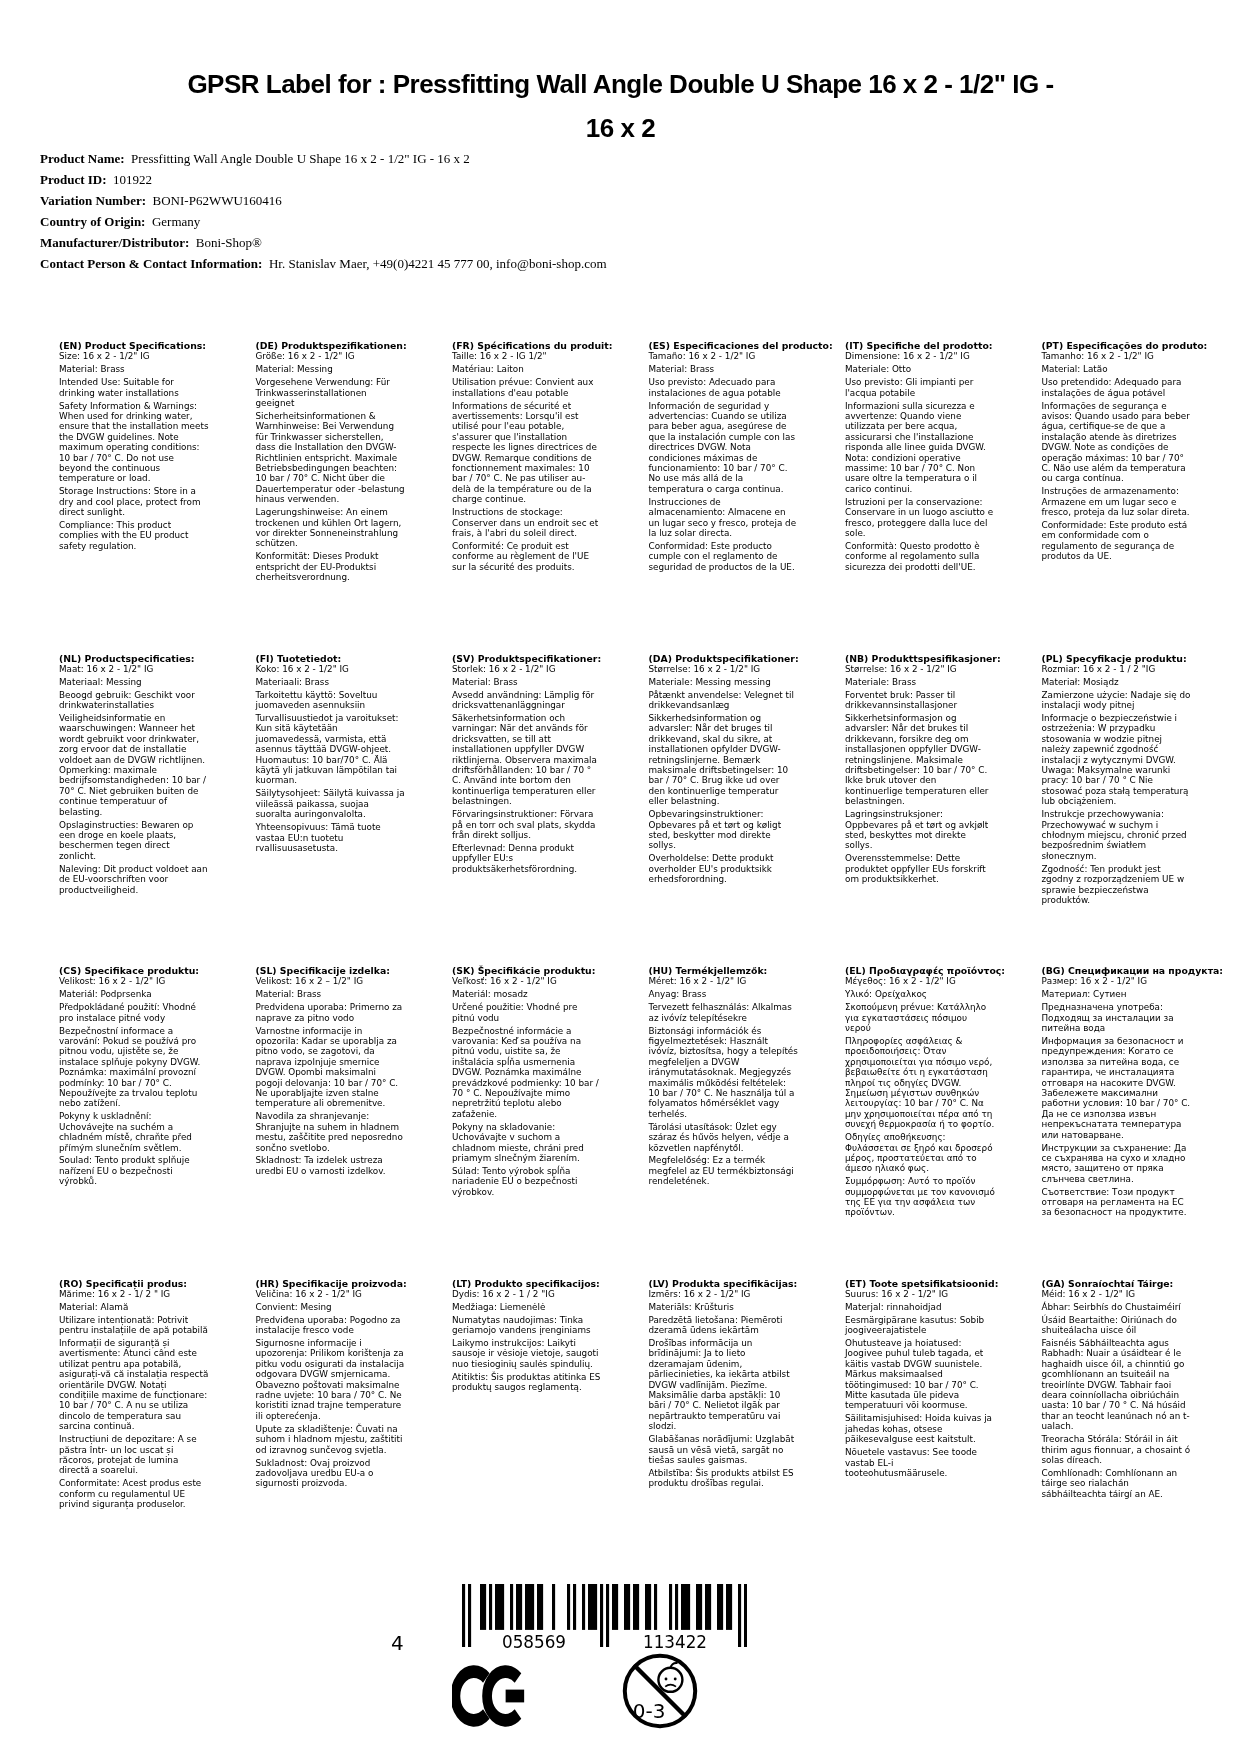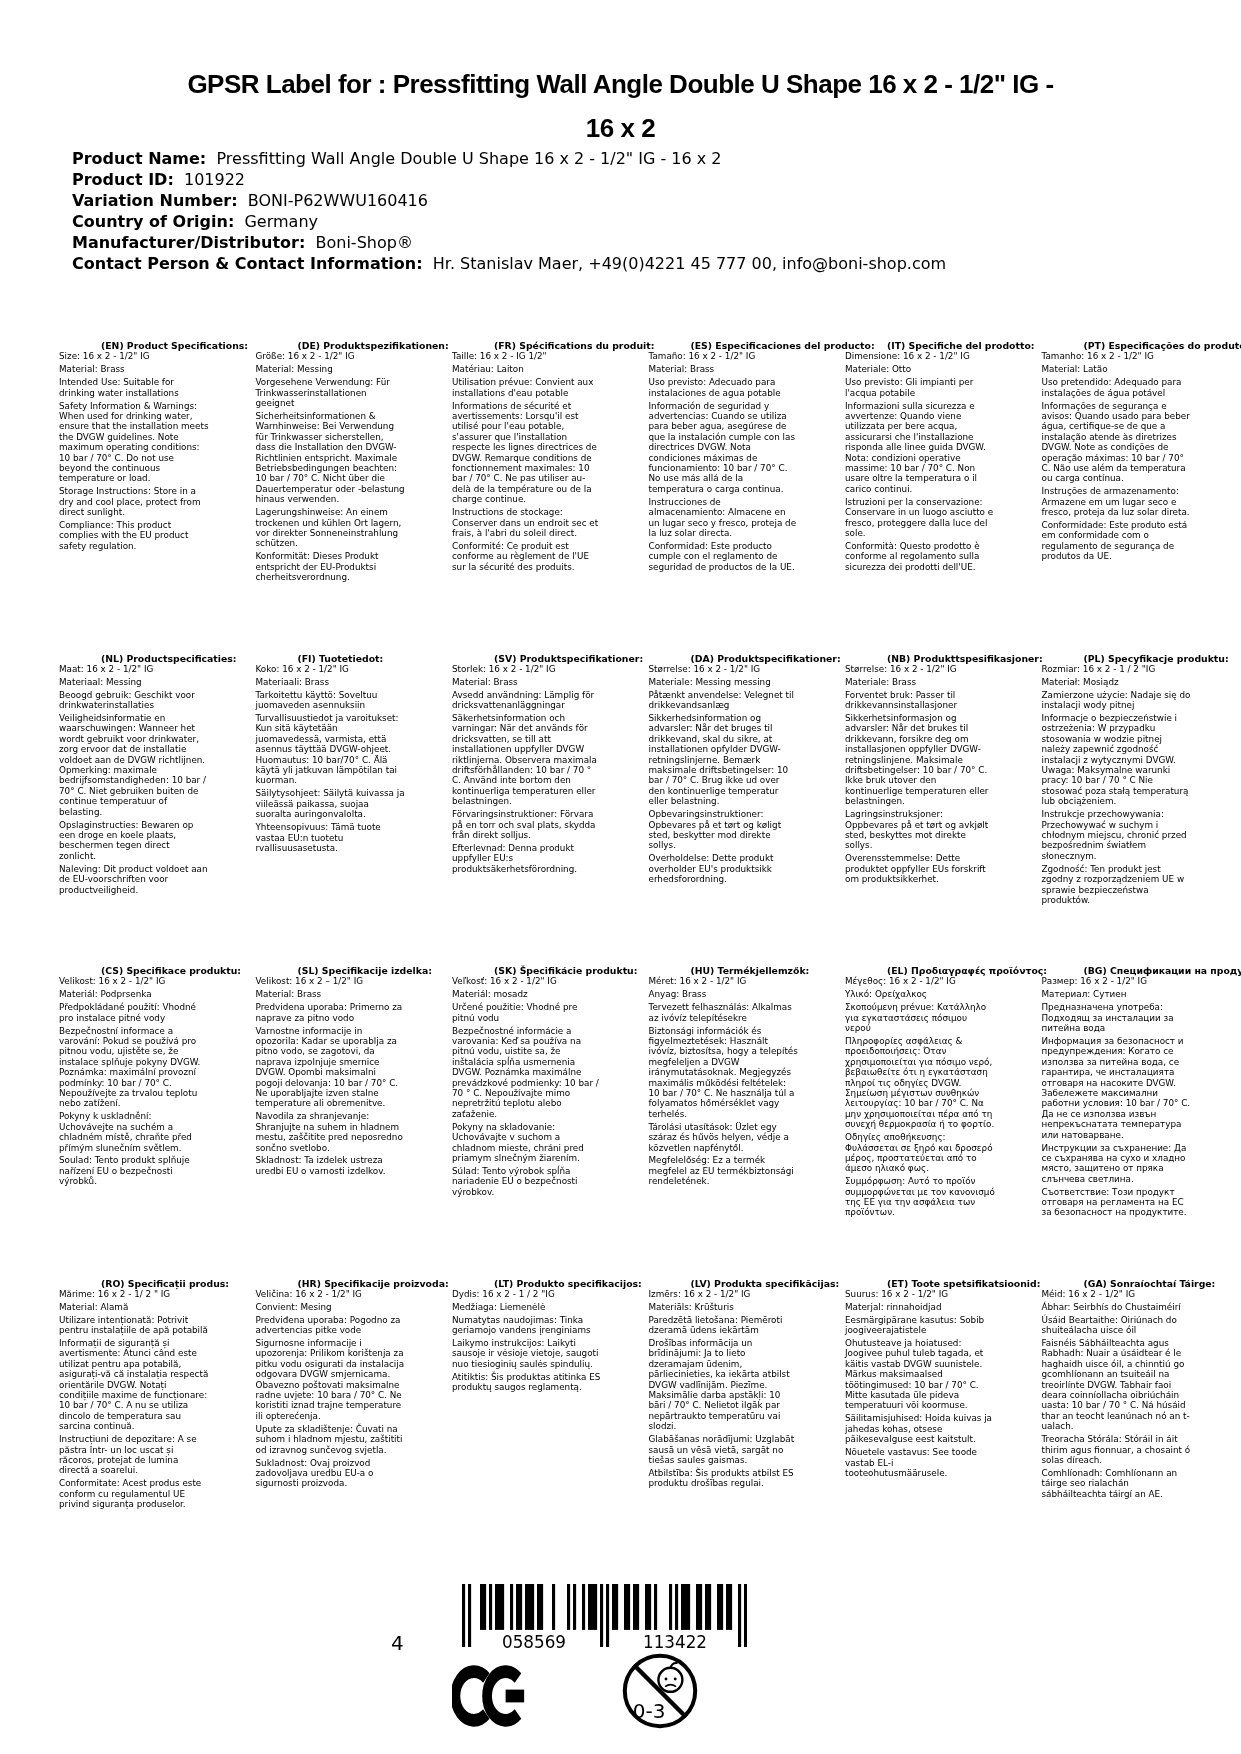--- a/index.html
+++ b/index.html
@@ -7,29 +7,29 @@
   .page{
     position:relative;width:1241px;height:1754px;background:#fff;color:#000;
     font-family:"DejaVu Sans",sans-serif;overflow:hidden;border-radius:18px;
   }
   .title{
     position:absolute;top:62px;left:0;right:0;text-align:center;
     font-family:"Liberation Sans",sans-serif;font-weight:bold;
     font-size:26px;line-height:44px;letter-spacing:-0.5px;
   }
   .title-inner{display:inline-block;max-width:880px;}
-  .product-info{position:absolute;top:148px;left:72px;font-size:16px;line-height:21px;}
+  .product-info{position:absolute;top:148px;left:40px;font-size:13px;line-height:21px;font-family:Liberation Serif, serif;}
   .info-label{font-weight:bold;}
   .info-value{font-weight:normal;}
   .specs-grid{
     position:absolute;top:341px;left:59px;
     display:grid;grid-template-columns:repeat(6,150px);column-gap:46.5px;grid-auto-rows:312.5px;
   }
   .spec-block{width:150px;}
-  .spec-heading{font-size:9.3px;font-weight:bold;line-height:10.4px;white-space:nowrap;margin-left:42px;}
+  .spec-heading{font-size:9.3px;font-weight:bold;line-height:10.4px;white-space:nowrap;}
   .spec-p{font-size:8.8px;line-height:10.4px;margin:0 0 2.5px 0;}
   .barcode-digit4{position:absolute;left:391px;top:1631px;font-size:20px;}
   .barcode-svg{position:absolute;left:462px;top:1584px;}
   .barcode-svg rect{fill:#000;}
   .bc-num{font-family:"DejaVu Sans",sans-serif;font-size:5.6px;fill:#000;text-anchor:middle;}
   .ce-svg{position:absolute;left:452px;top:1664px;}
   .age-svg{position:absolute;left:620px;top:1650px;}
   .age-text{font-family:"DejaVu Sans",sans-serif;font-size:25px;fill:#000;}
 </style>
 </head>
@@ -219,21 +219,21 @@
         <p class="spec-p">Material: Alamă</p>
         <p class="spec-p">Utilizare intenționată: Potrivit pentru instalațiile de apă potabilă</p>
         <p class="spec-p">Informații de siguranță și avertismente: Atunci când este utilizat pentru apa potabilă, asigurați-vă că instalația respectă orientările DVGW. Notați condițiile maxime de funcționare: 10 bar / 70° C. A nu se utiliza dincolo de temperatura sau sarcina continuă.</p>
         <p class="spec-p">Instrucțiuni de depozitare: A se păstra într- un loc uscat și răcoros, protejat de lumina directă a soarelui.</p>
         <p class="spec-p">Conformitate: Acest produs este conform cu regulamentul UE privind siguranța produselor.</p>
       </div>
       <div class="spec-block">
         <div class="spec-heading">(HR) Specifikacije proizvoda:</div>
         <p class="spec-p">Veličina: 16 x 2 - 1/2" IG</p>
         <p class="spec-p">Convient: Mesing</p>
-        <p class="spec-p">Predviđena uporaba: Pogodno za advertencias pitke vode</p>
+        <p class="spec-p">Predviđena uporaba: Pogodno za instalacije fresco vode</p>
         <p class="spec-p">Sigurnosne informacije i upozorenja: Prilikom korištenja za pitku vodu osigurati da instalacija odgovara DVGW smjernicama. Obavezno poštovati maksimalne radne uvjete: 10 bara / 70° C. Ne koristiti iznad trajne temperature ili opterećenja.</p>
         <p class="spec-p">Upute za skladištenje: Čuvati na suhom i hladnom mjestu, zaštititi od izravnog sunčevog svjetla.</p>
         <p class="spec-p">Sukladnost: Ovaj proizvod zadovoljava uredbu EU-a o sigurnosti proizvoda.</p>
       </div>
       <div class="spec-block">
         <div class="spec-heading">(LT) Produkto specifikacijos:</div>
         <p class="spec-p">Dydis: 16 x 2 - 1 / 2 "IG</p>
         <p class="spec-p">Medžiaga: Liemenėlė</p>
         <p class="spec-p">Numatytas naudojimas: Tinka geriamojo vandens įrenginiams</p>
         <p class="spec-p">Laikymo instrukcijos: Laikyti sausoje ir vėsioje vietoje, saugoti nuo tiesioginių saulės spindulių.</p>

